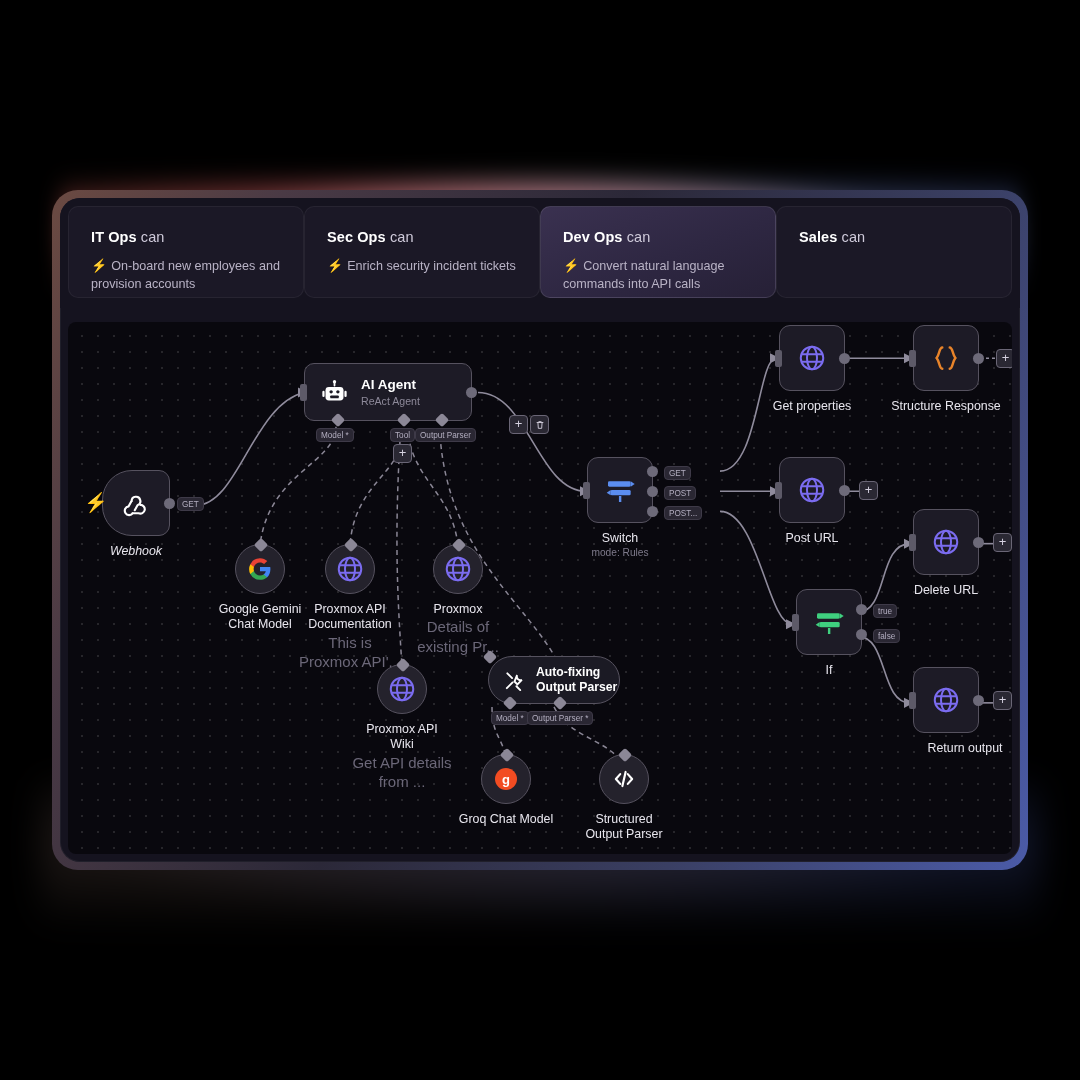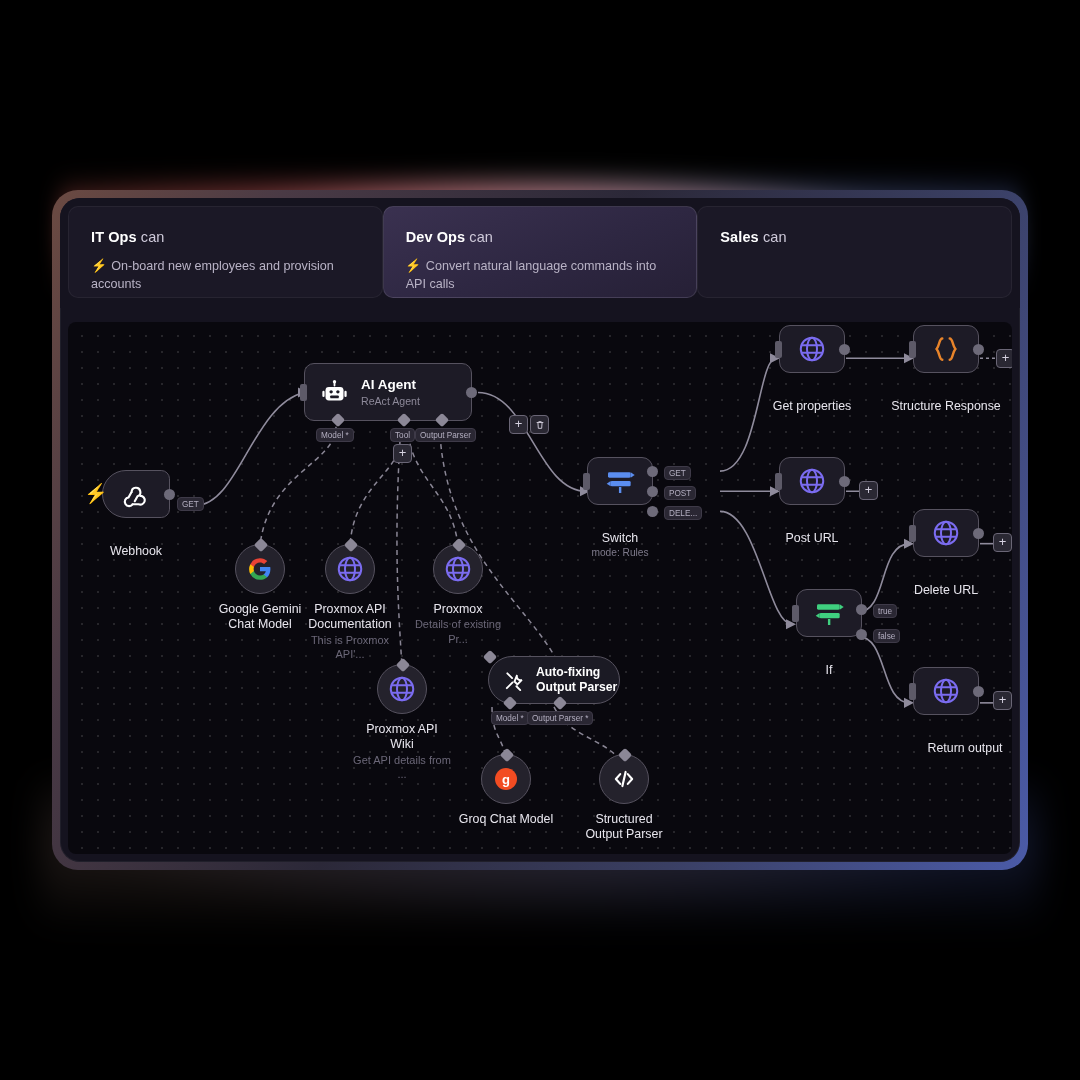--- a/index.html
+++ b/index.html
@@ -67,21 +67,21 @@
     border-radius:8px; background:#09080e; overflow:hidden;
     background-image:radial-gradient(circle, rgba(255,255,255,.12) 0.9px, transparent 1px);
     background-size:16px 16px; background-position:6px 6px;
   }
   .wires { position:absolute; inset:0; width:100%; height:100%; }
 
   .node { position:absolute; }
 
   
   .nbody {
-    position:relative; width:66px; height:48px; border-radius:11px;
+    position:relative; width:66px; height:66px; border-radius:11px;
     background:#1d1b26; border:1.5px solid #56525f;
     display:flex; align-items:center; justify-content:center;
   }
   .nbody.trigger { border-radius:30px 11px 11px 30px; width:68px; }
   .nbody.wide {
     width:168px; height:58px; border-radius:10px; justify-content:flex-start;
     padding-left:16px; gap:13px;
   }
   .nbody.pill {
     width:132px; height:48px; border-radius:24px; justify-content:flex-start;
@@ -92,21 +92,21 @@
     border:1.5px solid #55515e;
   }
 
   .nlabel {
     position:absolute; left:50%; transform:translateX(-50%);
     white-space:nowrap; text-align:center; color:#e8e6ee;
     font-size:12.4px; line-height:1.24;
   }
   .nlabel.two { white-space:normal; width:104px; }
   .nsub { display:block; color:#7e7a8b; font-size:10.2px; line-height:1.3; }
-  .nsub.dim { color:#6b6778; font-size:11px; }
+  .nsub.dim { color:#6b6778; font-size:15px; }
 
   .ntitle { color:#fff; font-size:13.5px; font-weight:600; line-height:1.2; }
   .ntitle .st { display:block; color:#8d8999; font-size:10.6px; font-weight:400; margin-top:2px; }
   .ntitle.c2 { font-size:12.2px; font-weight:600; }
 
   
   .port { position:absolute; background:#6d6a79; border-radius:50%; width:11px; height:11px; }
   .port.in { left:-5px; top:50%; margin-top:-8px; width:7px; height:17px; border-radius:2px; background:#5d5a68; }
   .port.out { right:-6px; top:50%; margin-top:-5.5px; }
   .port.bot { width:10px; height:10px; border-radius:2px; transform:rotate(45deg);
@@ -149,20 +149,29 @@
     <div class="device-inner">
 
       <div class="cards">
         <div class="card">
           <div class="card-title">
             <b>IT Ops</b>
             <span>can</span>
           </div>
           <div class="card-desc">
             <span class="bolt">⚡</span><span>On-board new employees and provision accounts</span>
+          </div>
+        </div>
+        <div class="card">
+          <div class="card-title">
+            <b>Sec Ops</b>
+            <span>can</span>
+          </div>
+          <div class="card-desc">
+            <span class="bolt">⚡</span><span>Enrich security incident tickets</span>
           </div>
         </div>
         <div class="card highlight">
           <div class="card-title">
             <b>Dev Ops</b>
             <span>can</span>
           </div>
           <div class="card-desc">
             <span class="bolt">⚡</span><span>Convert natural language commands into API calls</span>
           </div>
@@ -238,21 +247,21 @@
           <div class="nbody trigger">
             <span class="lightning">⚡</span>
             <svg width="30" height="30" viewBox="0 0 24 24" fill="none" stroke="#fff" stroke-width="1.7" stroke-linecap="round">
               <path d="M8.5 10.5a3.5 3.5 0 1 1 4.7 3.3l-2.2 4"></path>
               <path d="M15.5 13.5a3.5 3.5 0 1 1-1.4 6.7H9.2"></path>
               <path d="M9.4 20.2a3.5 3.5 0 1 1-3.3-5.5l2.1-3.9"></path>
             </svg>
             <span class="port out"></span>
             <span class="plabel" style="left:74px; top:26px;">GET</span>
           </div>
-          <span class="nlabel" style="top:74px;">Webhook</span>
+          <span class="nlabel" style="top:74px;font-style:italic;">Webhook</span>
         </div>
 
         <div class="node" style="left:236px; top:41px;">
           <div class="nbody wide">
             <svg width="27" height="27" viewBox="0 0 24 24" fill="#fff">
               <rect x="4" y="7" width="16" height="12" rx="3"></rect>
               <rect x="11.2" y="2.6" width="1.6" height="4" rx=".8"></rect>
               <circle cx="12" cy="2.4" r="1.5"></circle>
               <rect x="1.2" y="10.5" width="2" height="5.5" rx="1"></rect>
               <rect x="20.8" y="10.5" width="2" height="5.5" rx="1"></rect>
@@ -402,21 +411,21 @@
               <rect x="5" y="12" width="15" height="4" rx="1" fill="#5b8def"></rect>
               <polygon points="5,12 2,14 5,16" fill="#5b8def"></polygon>
               <rect x="11.2" y="16.5" width="1.8" height="4.5" fill="#5b8def"></rect>
             </svg>
             <span class="port in"></span>
             <span class="port out" style="top:13px;"></span>
             <span class="port out" style="top:33px;"></span>
             <span class="port out" style="top:53px;"></span>
             <span class="plabel" style="left:76px; top:8px;">GET</span>
             <span class="plabel" style="left:76px; top:28px;">POST</span>
-            <span class="plabel" style="left:76px; top:48px;">DELE...</span>
+            <span class="plabel" style="left:76px; top:48px;">POST...</span>
           </div>
           <span class="nlabel" style="top:74px;">
             <span>Switch</span>
             <span class="nsub">mode: Rules</span>
           </span>
         </div>
 
         <div class="node" style="left:728px; top:267px;">
           <div class="nbody">
             <svg width="32" height="32" viewBox="0 0 24 24">

